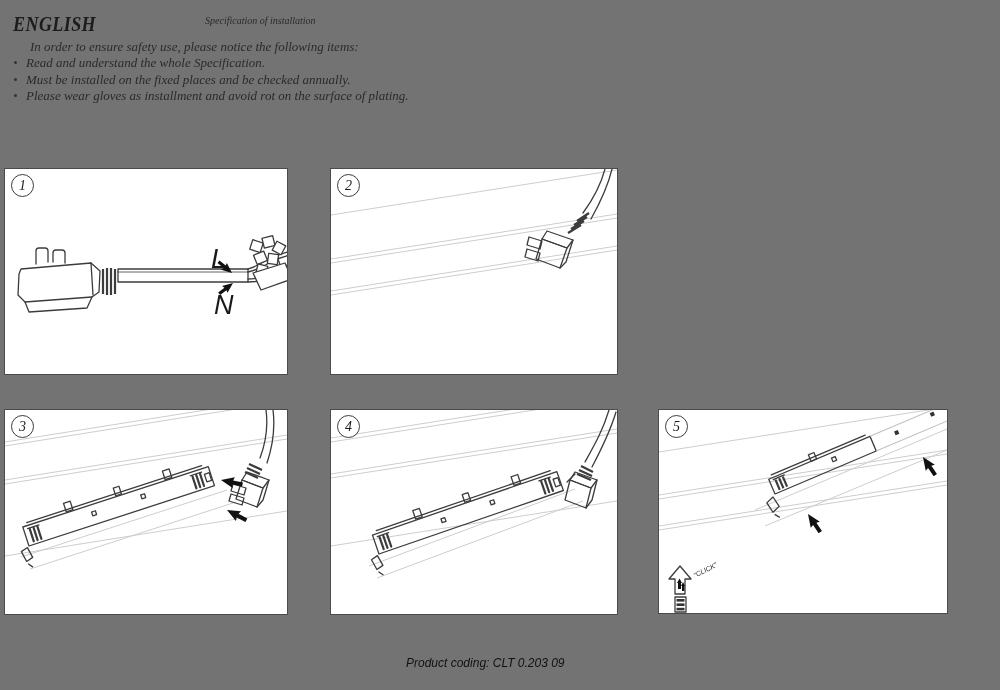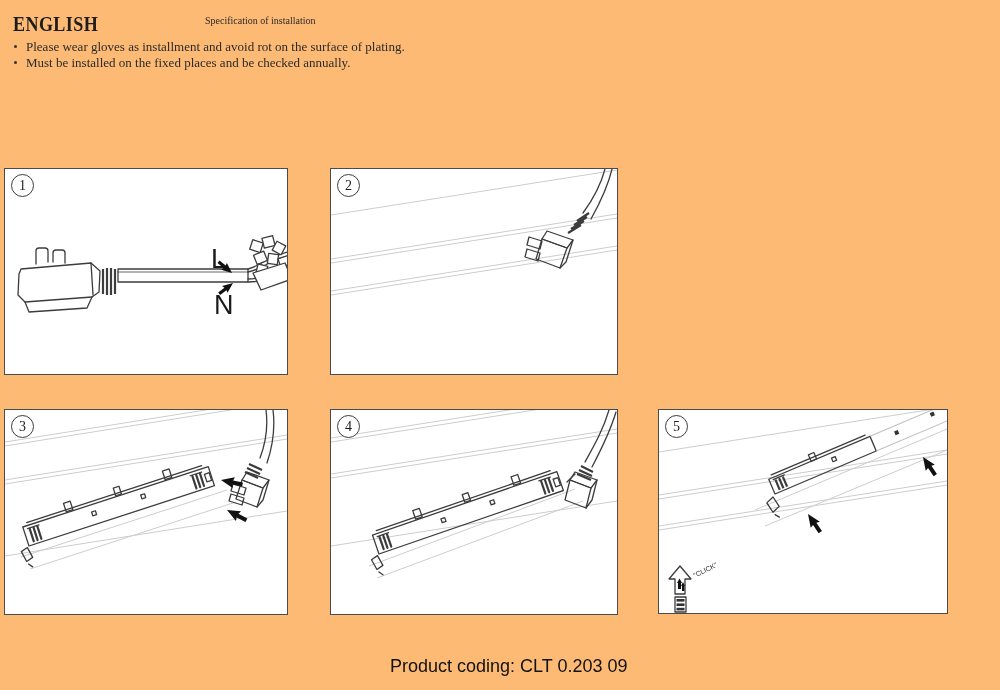--- a/index.html
+++ b/index.html
@@ -1,37 +1,37 @@
 <!DOCTYPE html>
 <html><head>
 <meta charset="utf-8">
 <style>
   html,body{margin:0;padding:0;background:#fff;}
-  .page{position:relative;width:1000px;height:690px;background:#fdba74;overflow:hidden;
-        font-family:"Liberation Serif",serif;color:#222;}
+  .page{position:relative;width:1000px;height:690px;background:#737373;overflow:hidden;
+        font-family:"Liberation Serif",serif;color:#222;font-style:italic;}
   .lang{position:absolute;left:13px;top:11px;font-size:22px;font-weight:600;
         letter-spacing:.5px;transform:scaleX(.82);transform-origin:left top;color:#1c1c1c;}
   .title{position:absolute;left:205px;top:15px;font-size:10px;color:#2a2a2a;}
   .instructions{position:absolute;left:0;top:39px;font-size:13px;line-height:16.4px;color:#2a2a2a;}
   .intro{margin:0 0 0 30px;padding:0;}
   .instructions ul{list-style:none;margin:0;padding:0;}
   .instructions li{padding-left:14px;}
   .instructions li::before{content:"";display:inline-block;width:3px;height:3px;
         background:#333;border-radius:50%;margin-right:9px;vertical-align:3px;}
   .panel{position:absolute;border:1px solid #4b4b4b;background:#fff;overflow:hidden;}
   .panel svg{position:absolute;left:0;top:0;display:block;}
   .badge{position:absolute;left:6px;top:5px;width:21px;height:21px;border:1px solid #3c3c3c;
         border-radius:50%;font-size:14px;line-height:21px;text-align:center;color:#1c1c1c;background:#fff;}
   #p1{left:4px;top:168px;width:282px;height:205px;}
   #p2{left:330px;top:168px;width:286px;height:205px;}
   #p3{left:4px;top:409px;width:282px;height:204px;}
   #p4{left:330px;top:409px;width:286px;height:204px;}
   #p5{left:658px;top:409px;width:288px;height:203px;}
-  .footer{position:absolute;left:390px;top:656px;font-family:"Liberation Sans",sans-serif;
-        font-size:18px;color:#111;}
+  .footer{position:absolute;left:406px;top:656px;font-family:"Liberation Sans",sans-serif;
+        font-size:12px;color:#111;}
   .ink{stroke:#3c3c3c;fill:none;stroke-width:1.3;stroke-linejoin:round;stroke-linecap:round;}
   .faint{stroke:#cdcdcd;fill:none;stroke-width:1;}
   .thick{stroke:#3c3c3c;fill:none;stroke-width:2.2;}
   .solid{fill:#111;stroke:none;}
   .wht{fill:#fff;}
 </style>
 </head>
 <body>
 
 <div class="page">
@@ -55,23 +55,25 @@
         <path d="M-2,1 L-9,3 L-7,14 L0,12 Z"></path>
         <path d="M-6,17 L-3,21"></path>
       </g>
     </defs>
   </svg>
 
   <div class="lang">ENGLISH</div>
   <div class="title">Specification of installation</div>
 
   <div class="instructions">
+    <p class="intro">In order to ensure safety use, please notice the following items:</p>
     <ul>
+      <li>Read and understand the whole Specification.</li>
+      <li>Must be installed on the fixed places and be checked annually.</li>
       <li>Please wear gloves as installment and avoid rot on the surface of plating.</li>
-      <li>Must be installed on the fixed places and be checked annually.</li>
     </ul>
   </div>
 
   <div id="p1" class="panel">
     <svg viewBox="0 0 282 205" width="282" height="205">
       <g class="ink">
         <path d="M31,95 L31,82 Q31,79 34,79 L40,79 Q43,79 43,82 L43,93"></path>
         <path d="M48,93 L48,84 Q48,81 51,81 L57,81 Q60,81 60,84 L60,94"></path>
         <path d="M16,100 L86,94 L95,102 L94,123 L87,128 L20,133 L13,126 L14,105 Z"></path>
         <path d="M86,94 L88,126"></path>

